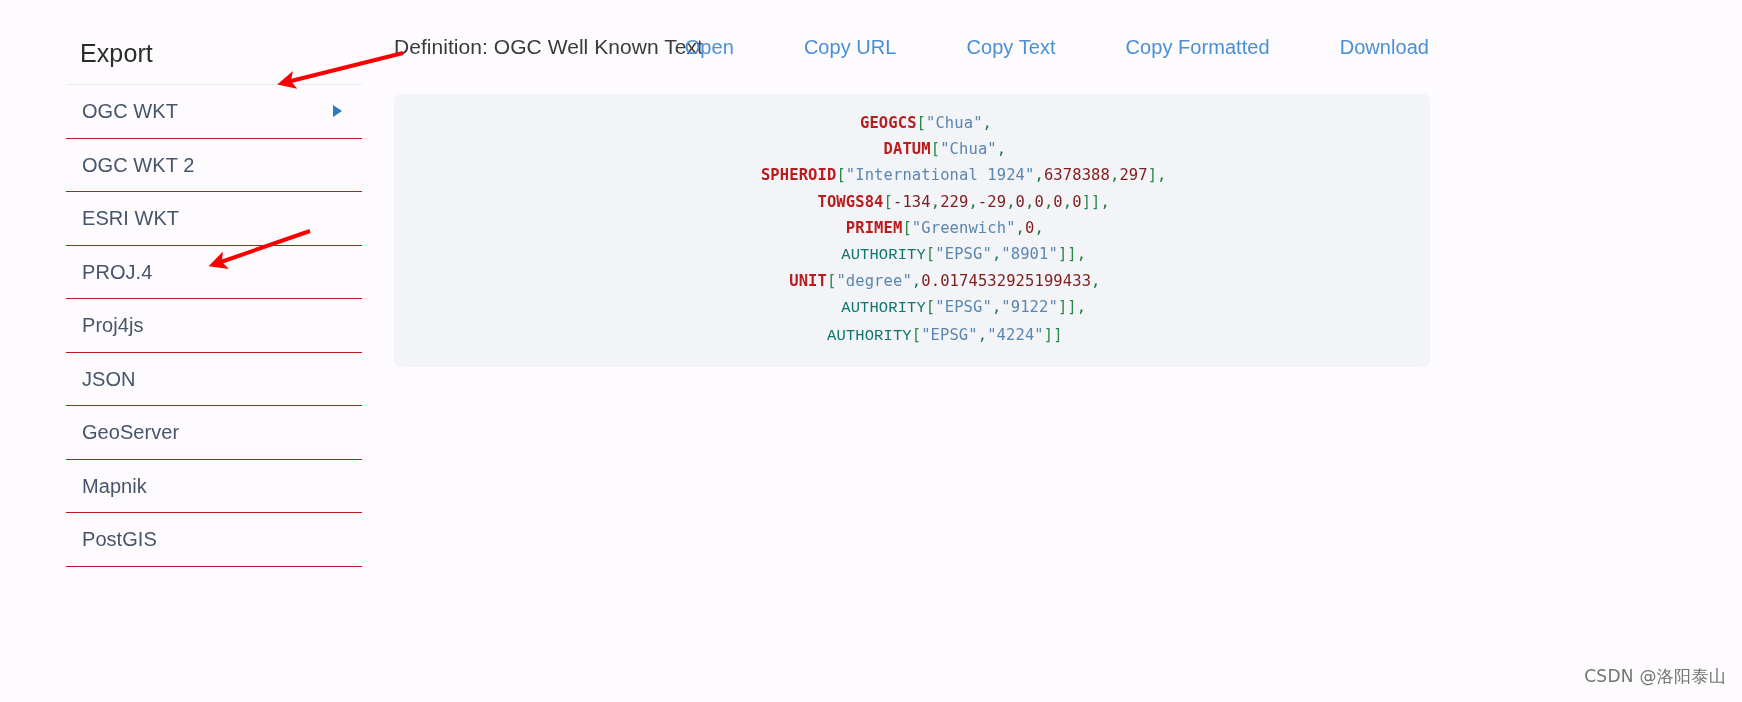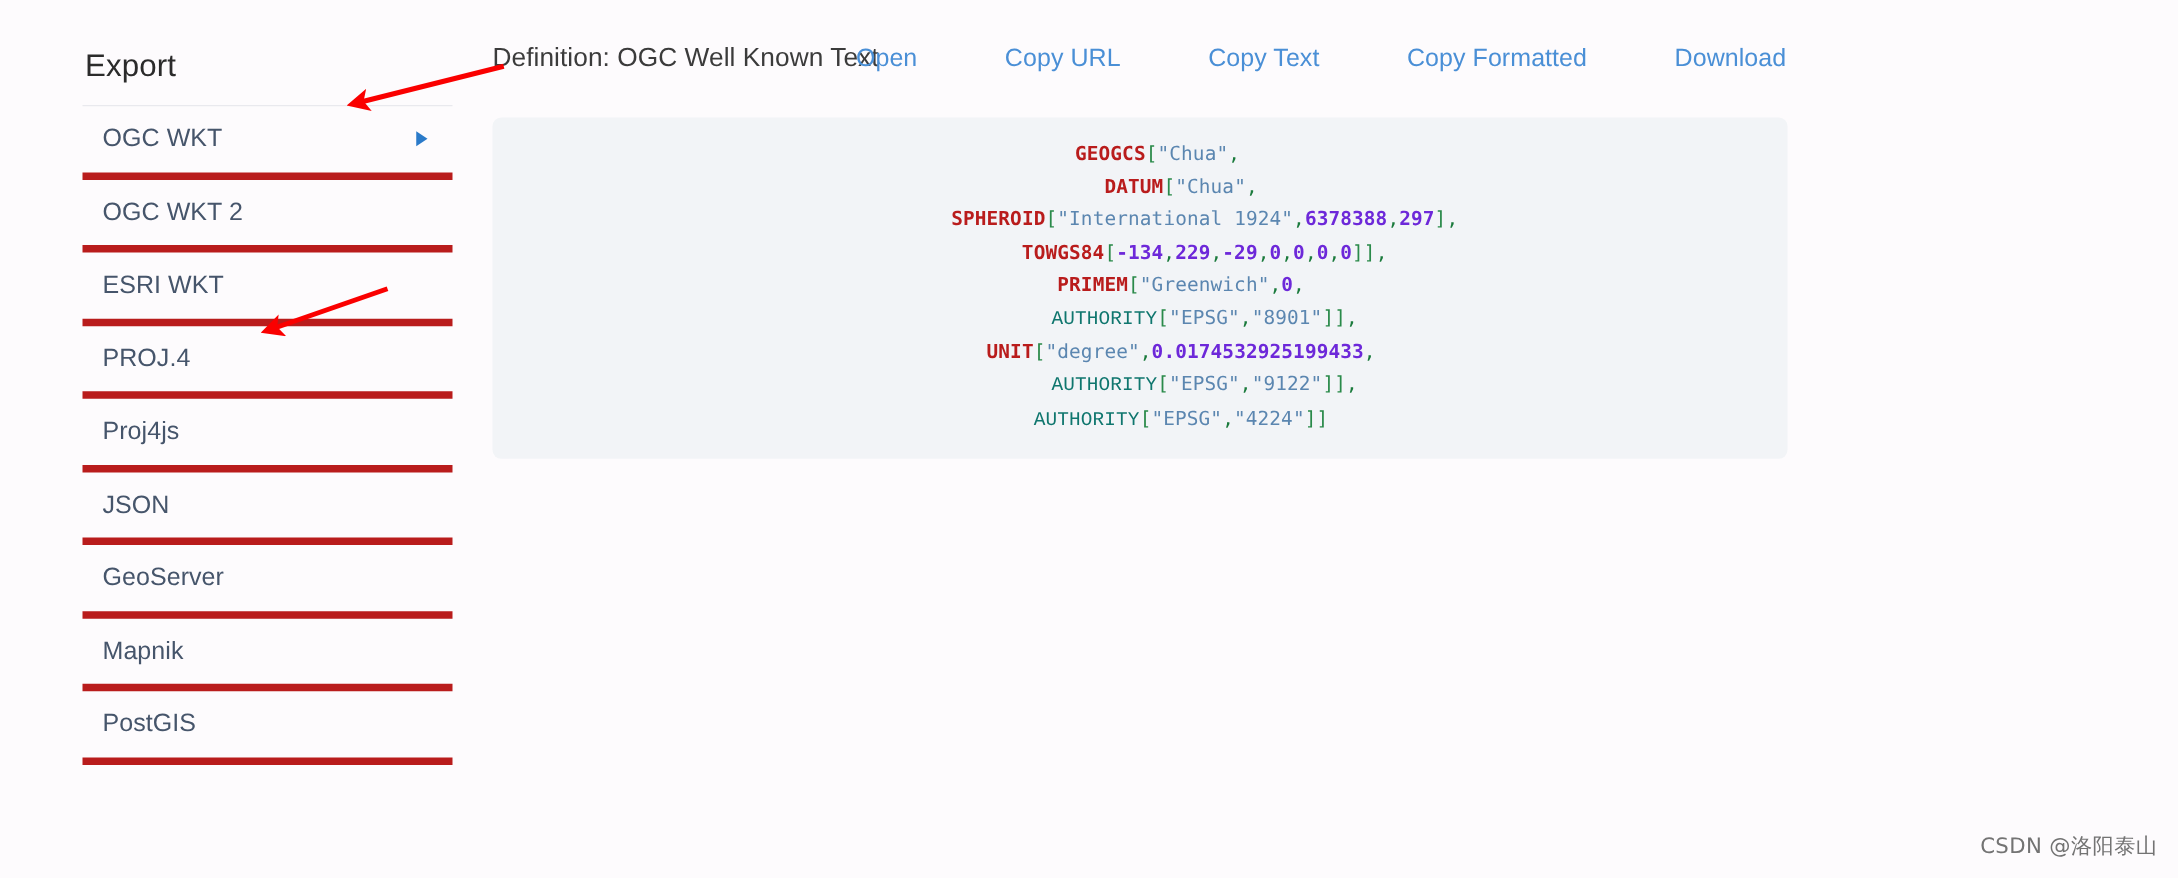--- a/index.html
+++ b/index.html
@@ -27,33 +27,33 @@
     left: 66px;
     top: 38px;
     width: 296px;
   }
   #export-title {
     font-size: 25px;
     color: #2b2b2b;
     font-weight: 400;
     letter-spacing: 0.1px;
     padding-left: 2px;
-    margin: 0 0 16px 0;
+    margin: 0 0 16px 12px;
     line-height: 30px;
   }
   .export-list {
     list-style: none;
     margin: 0;
     padding: 0;
     border-top: 1px solid #e9e9ee;
   }
   .export-item {
     position: relative;
     height: 52.5px;
-    border-bottom: 6px solid #b91c1c;
+    border-bottom: 1px solid #b91c1c;
     display: flex;
     align-items: center;
     cursor: pointer;
   }
   .export-label {
     font-size: 20px;
     color: #46556b;
     padding-left: 16px;
     letter-spacing: 0.05px;
     line-height: 24px;
@@ -128,21 +128,21 @@
     font-family: "DejaVu Sans Mono", "Liberation Mono", monospace;
     font-size: 15.5px;
     line-height: 26.2px;
     color: #1f6b3a;
     white-space: pre;
     letter-spacing: 0.1px;
   }
   .k  { color: #b91c1c; font-weight: bold; }
   .br { color: #2a8a4a; }
   .s  { color: #5b86b0; }
-  .n  { color: #6d28d9; font-weight: bold; }
+  .n  { color: #7f1d1d; }
   .p  { color: #1a7a3c; }
   .id { color: #0f766e; font-family: Liberation Mono, monospace; }
 
   
   #annotations {
     position: absolute;
     left: 0;
     top: 0;
     width: 1742px;
     height: 702px;

